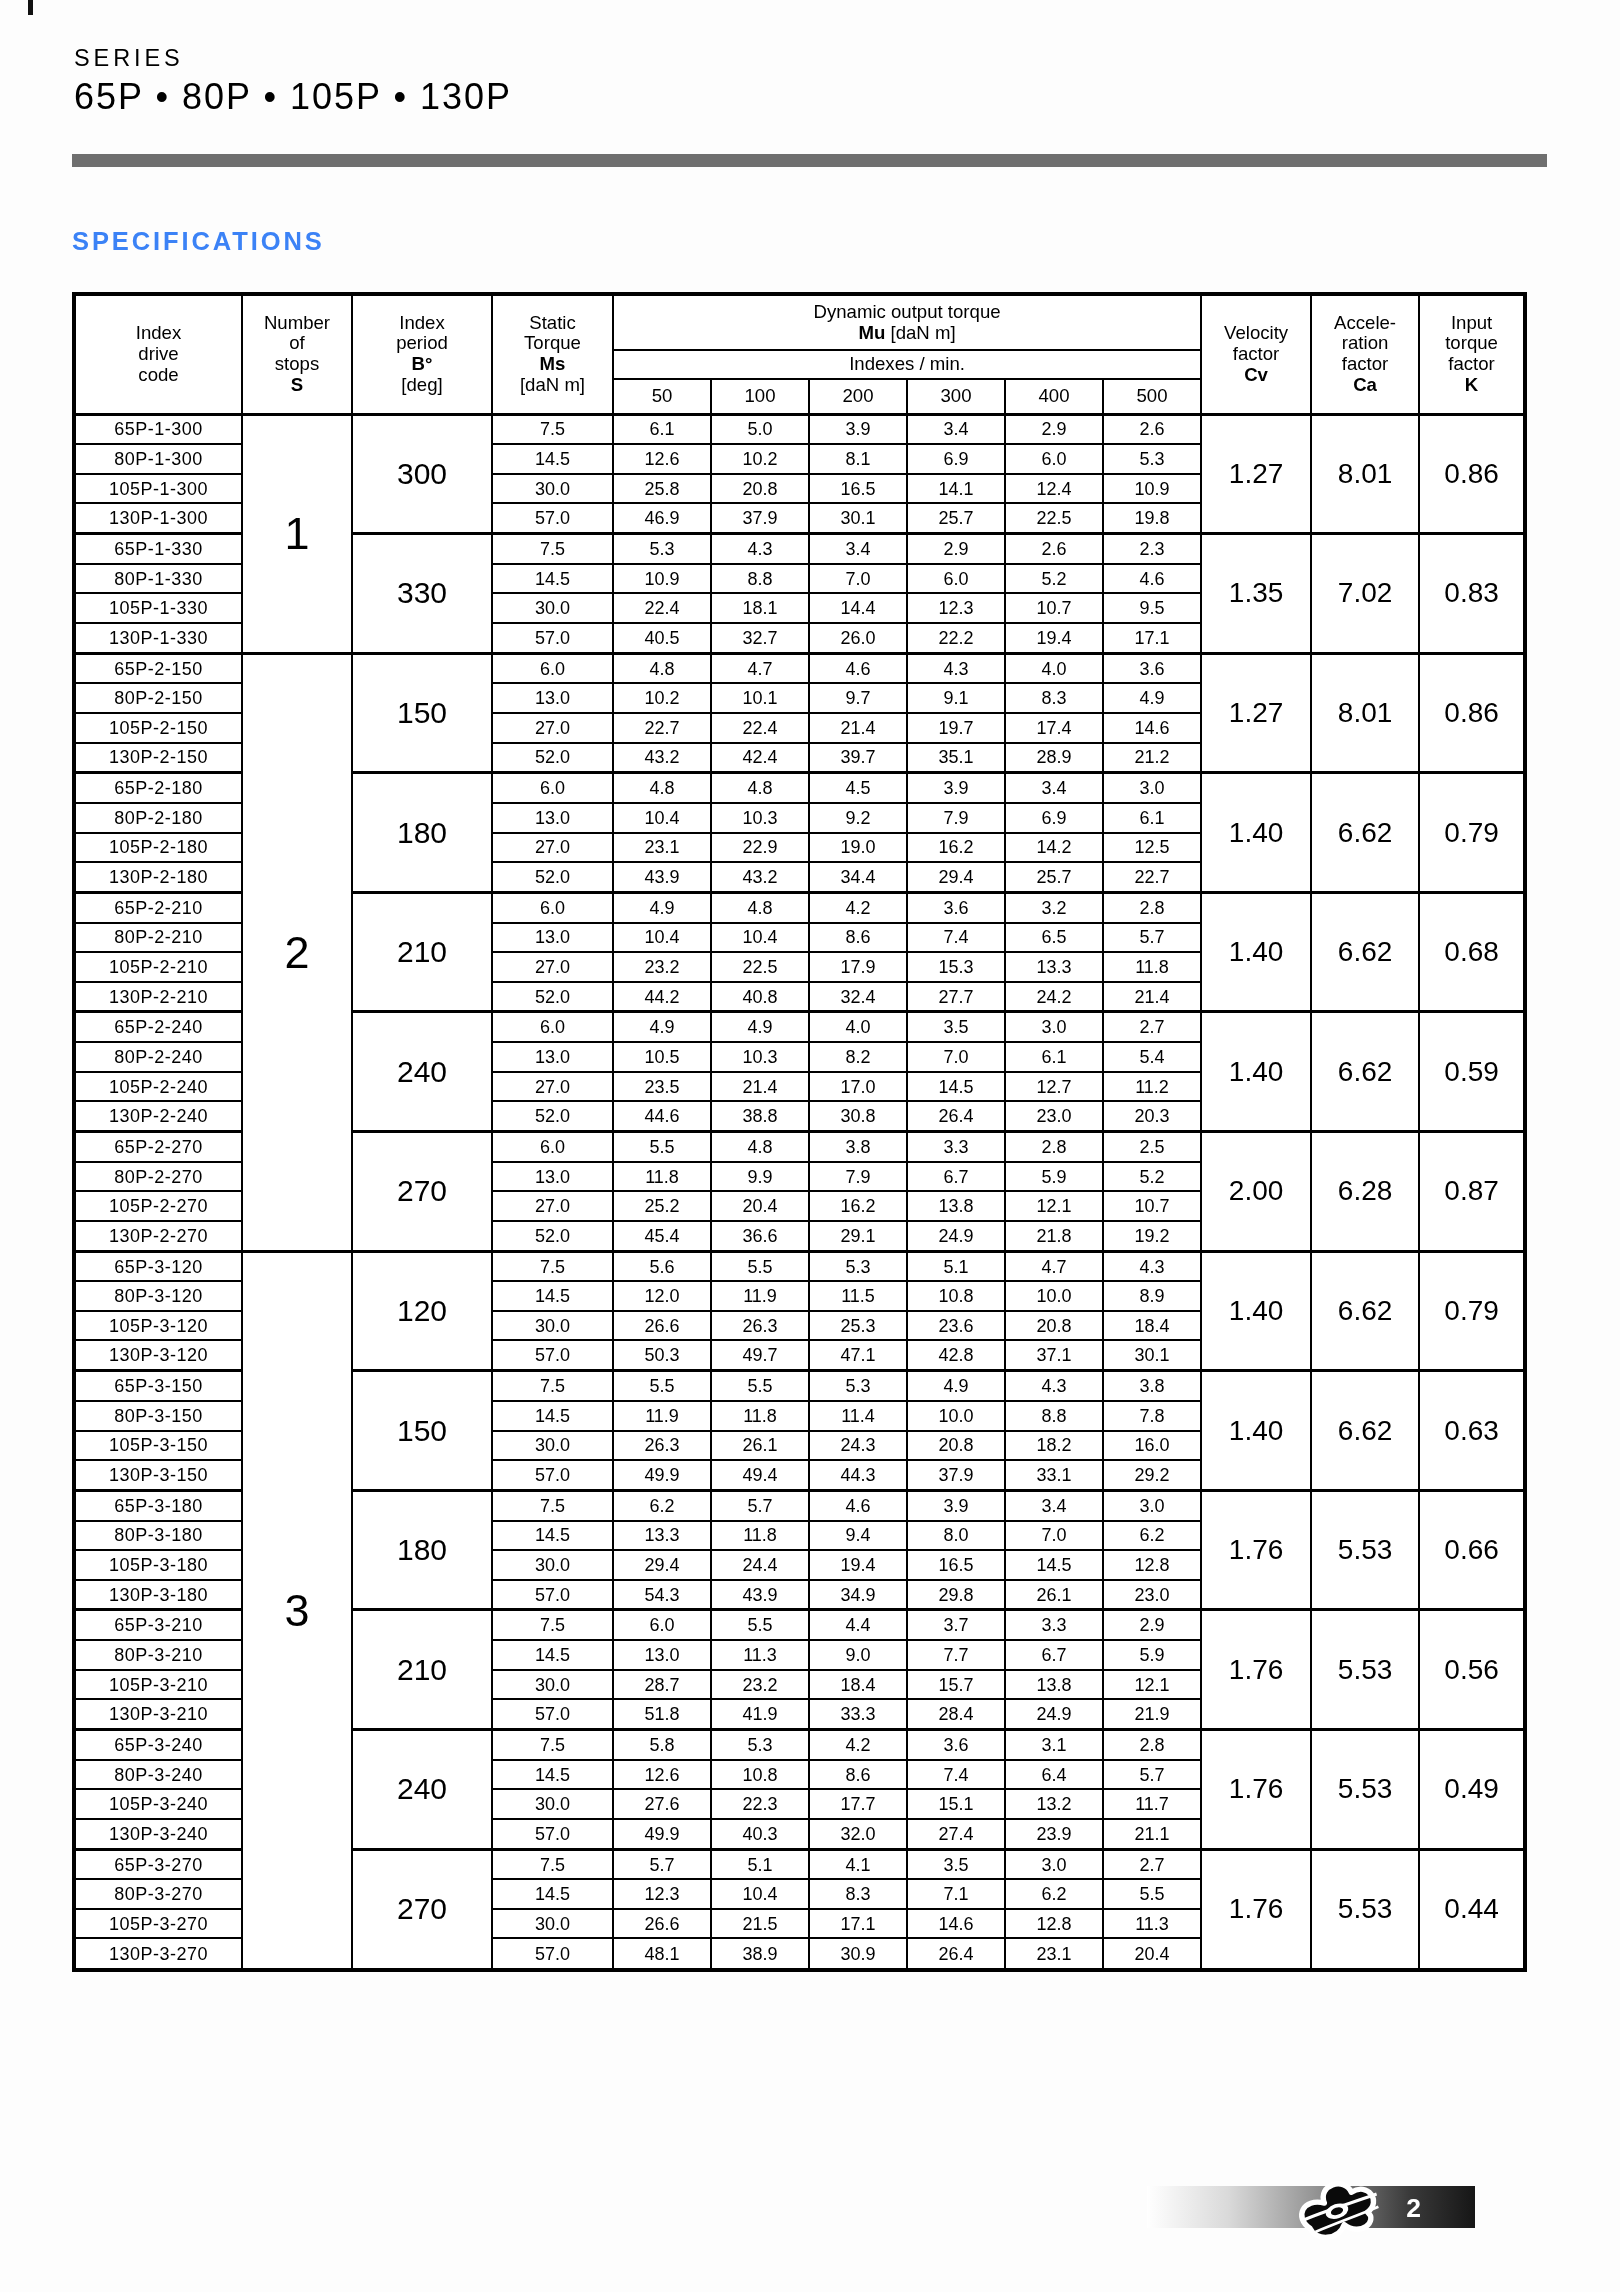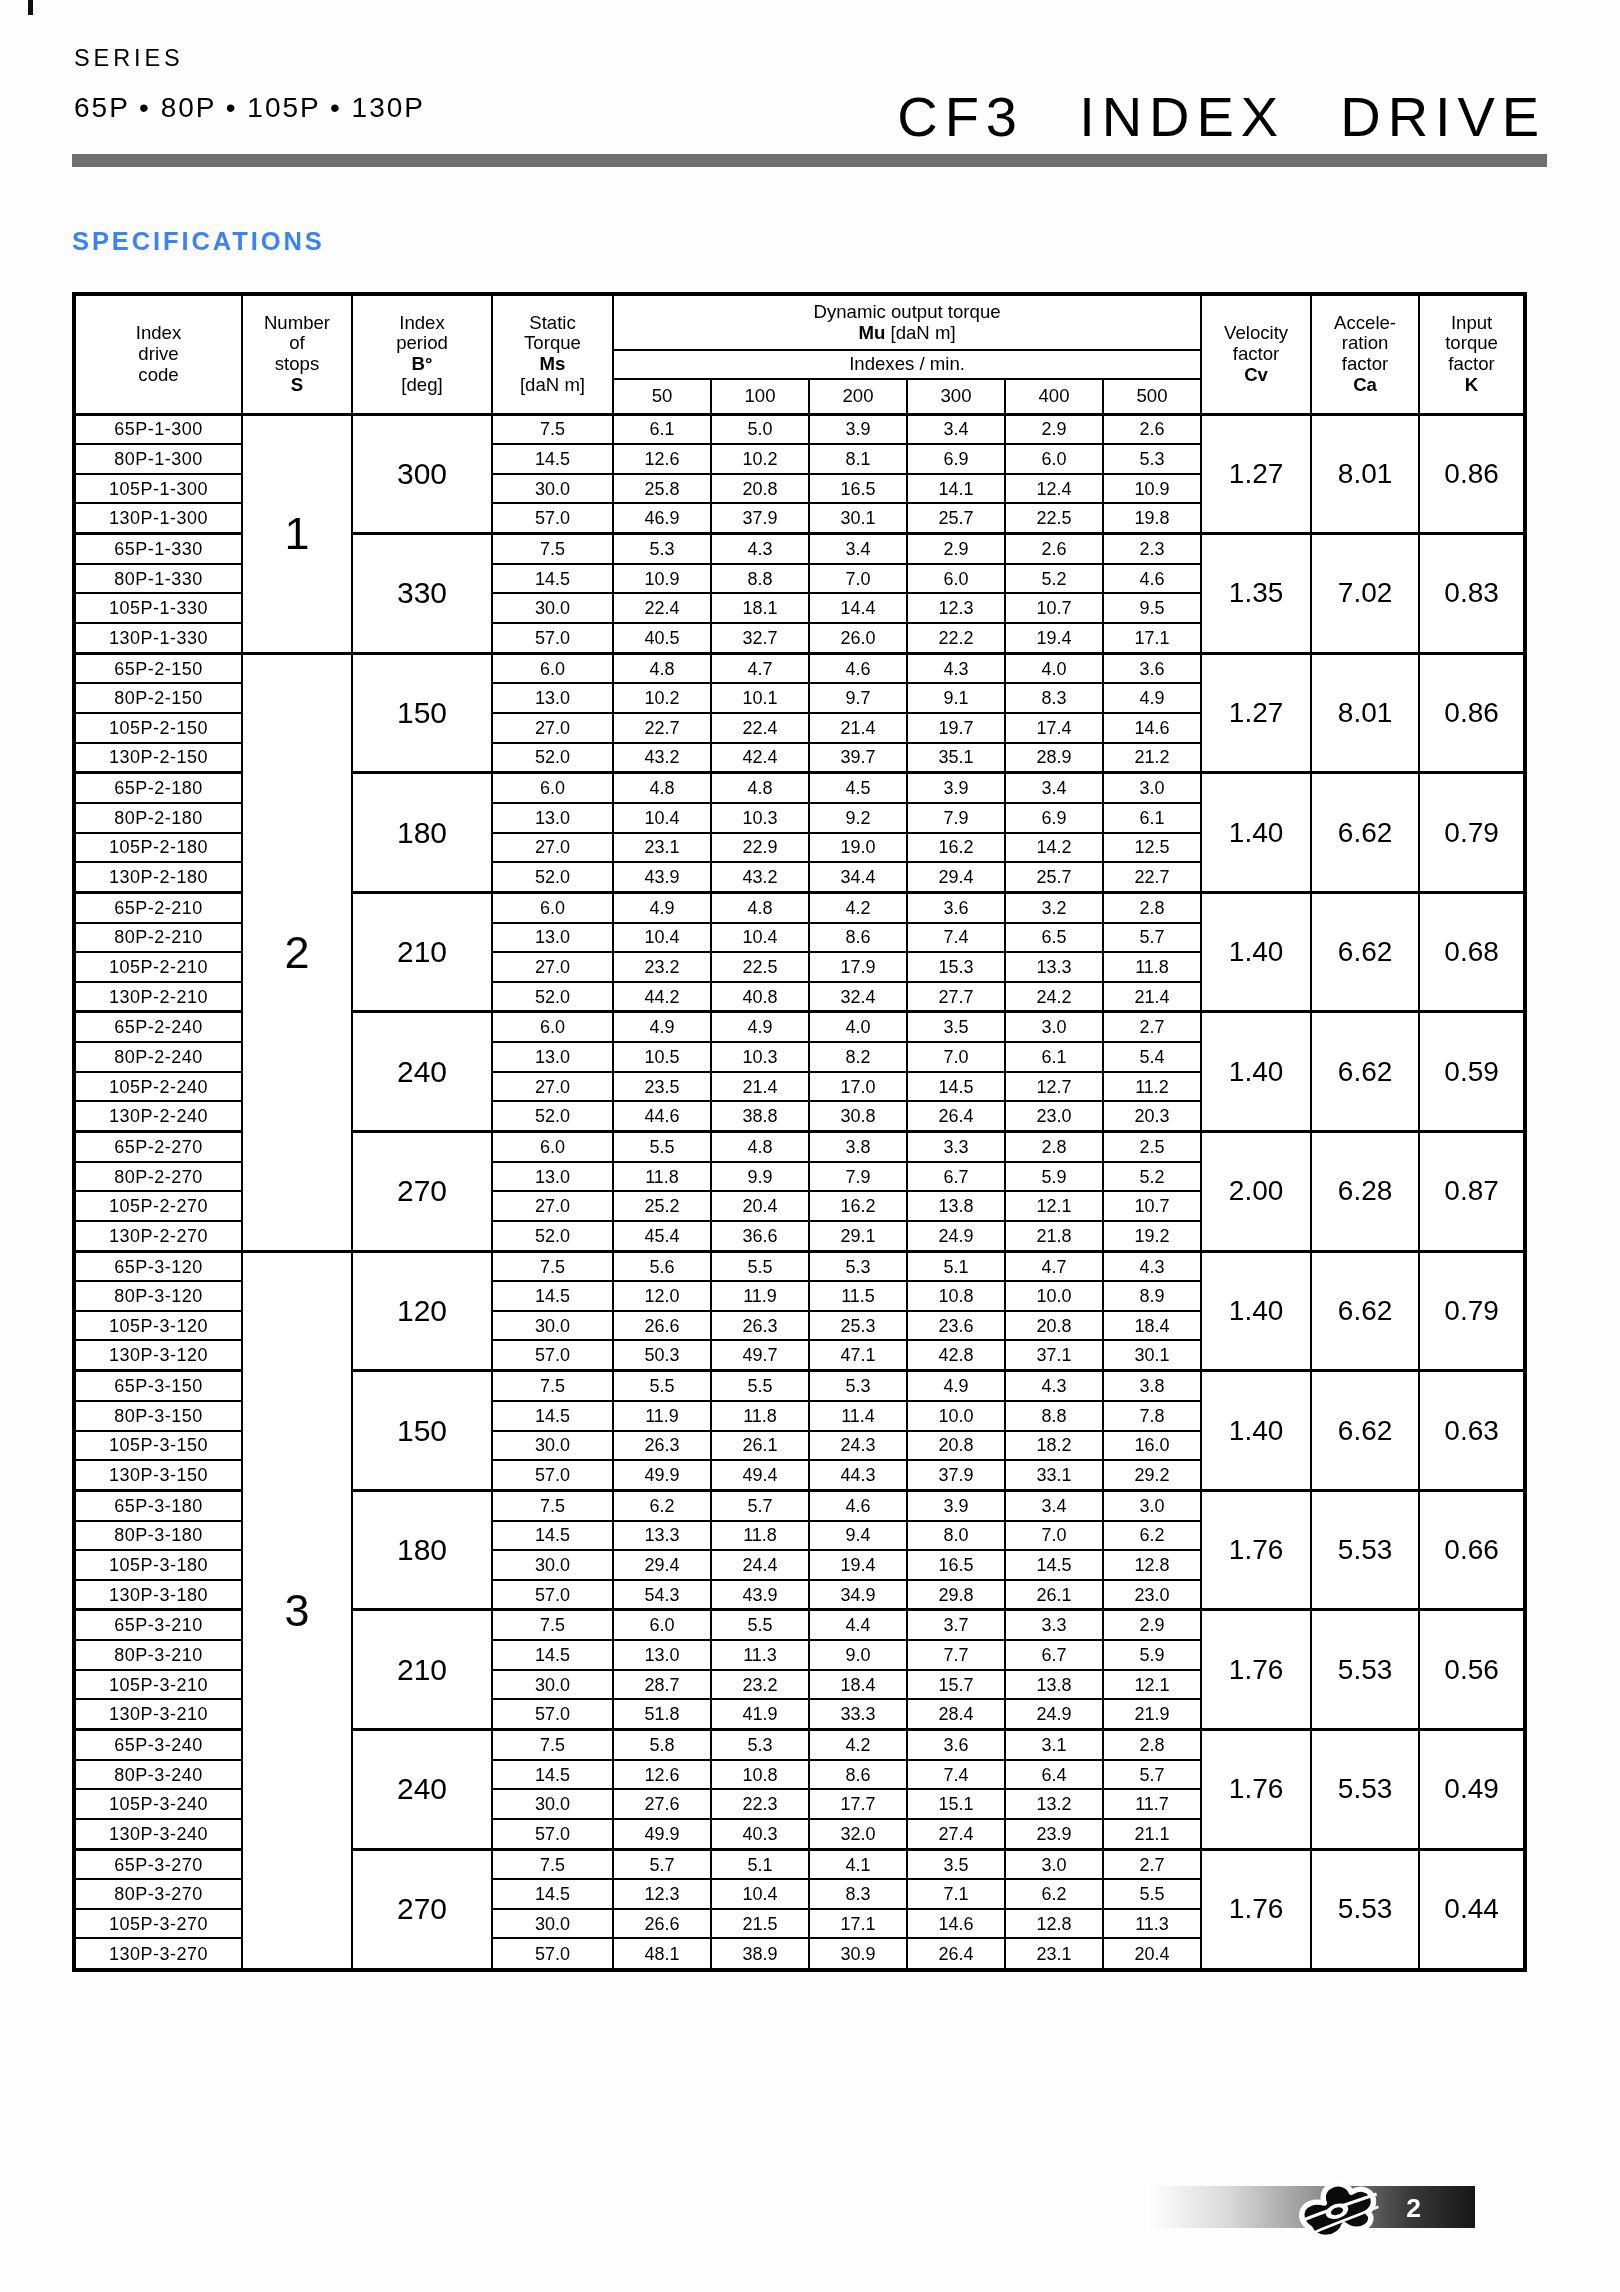--- a/index.html
+++ b/index.html
@@ -2,21 +2,21 @@
 <html><head>
 <meta charset="utf-8">
 <style>
   html,body{margin:0;padding:0;background:#e8e8e8;}
   .page{
     position:relative;width:1620px;height:2293px;background:#fdfdfd;
     font-family:"Liberation Sans",sans-serif;color:#000;overflow:hidden;margin:0 auto;
   }
   
   .series-label{position:absolute;left:74px;top:45px;font-size:23.5px;letter-spacing:3.9px;}
-  .series-models{position:absolute;left:74px;top:92px;font-size:28px;letter-spacing:2px;}
+  .series-models{position:absolute;left:74px;top:76px;font-size:36px;letter-spacing:2px;}
   .doc-title{position:absolute;right:74px;top:84px;font-size:56px;letter-spacing:6.9px;word-spacing:33px;white-space:nowrap;}
   .hrule{position:absolute;left:72px;top:154px;width:1475px;height:12.7px;background:#6f6f6f;}
   .spec-title{position:absolute;left:72px;top:227px;font-size:25.5px;font-weight:bold;letter-spacing:2.9px;color:#3b82f6;}
   .artifact{position:absolute;left:28px;top:0;width:4.9px;height:14.7px;background:#111;}
 
   
   .tablewrap{position:absolute;left:72px;top:292px;}
   table{border-collapse:collapse;table-layout:fixed;width:1451px;height:1680px;border:4.9px solid #000;background:#fff;}
   th,td{border:2px solid #000;text-align:center;vertical-align:middle;padding:0;overflow:hidden;}
   th{font-weight:normal;font-size:18.6px;line-height:1.12;}
@@ -46,21 +46,20 @@
 </style>
 </head>
 <body>
 
 <div class="page">
 
   <div class="artifact"></div>
 
   <div class="series-label">SERIES</div>
   <div class="series-models">65P • 80P • 105P • 130P</div>
-  <div class="doc-title">CF3 INDEX DRIVE</div>
   <div class="hrule"></div>
 
   <div class="spec-title">SPECIFICATIONS</div>
 
   <div class="tablewrap">
     <table>
       <colgroup>
         <col style="width:168px">
           <col style="width:110px">
           <col style="width:140px">

